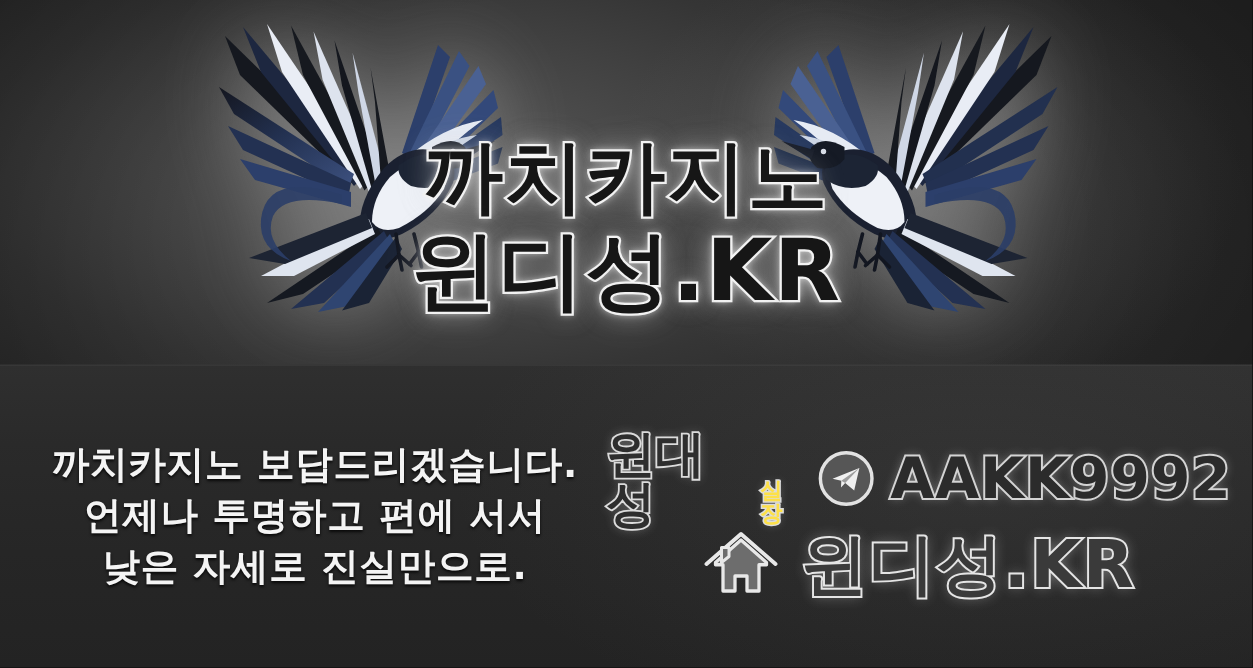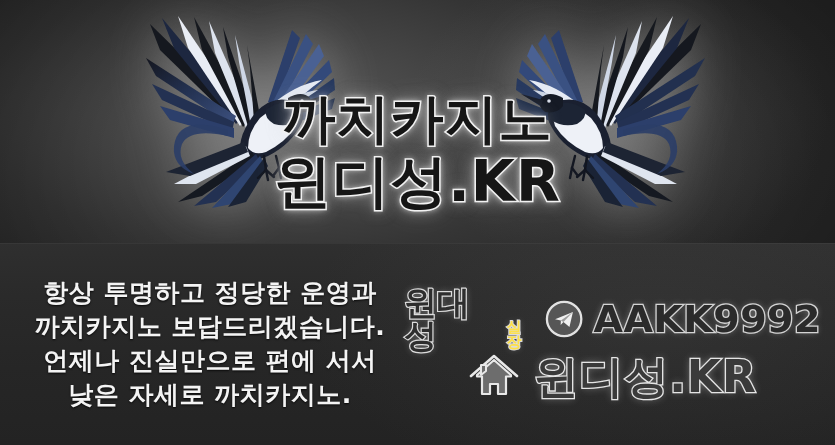--- a/index.html
+++ b/index.html
@@ -325,24 +325,23 @@
     </div>
   </div>
 
   <div class="bg-lower"></div>
   <div class="bg-lower-sheen"></div>
   <div class="divider"></div>
 
   <div class="bottom">
 
     <div class="slogan">
-      <div class="slogan-line">항상 투명하고 정당한 운영과</div>
       <div class="slogan-line">까치카지노 보답드리겠습니다.</div>
-      <div class="slogan-line">언제나 진실만으로 편에 서서</div>
-      <div class="slogan-line">낮은 자세로 까치카지노.</div>
+      <div class="slogan-line">언제나 투명하고 편에 서서</div>
+      <div class="slogan-line">낮은 자세로 진실만으로.</div>
     </div>
 
     <div class="contact">
 
       <div class="contact-row">
         <span class="manager-name">원대성</span>
         <span class="manager-role">실장</span>
 
         <svg class="icon-tg" width="40" height="40" viewBox="0 0 40 40" xmlns="http://www.w3.org/2000/svg">
           <circle cx="20" cy="20" r="18" fill="#565656" stroke="#e2e2e2" stroke-width="2.4"></circle>

